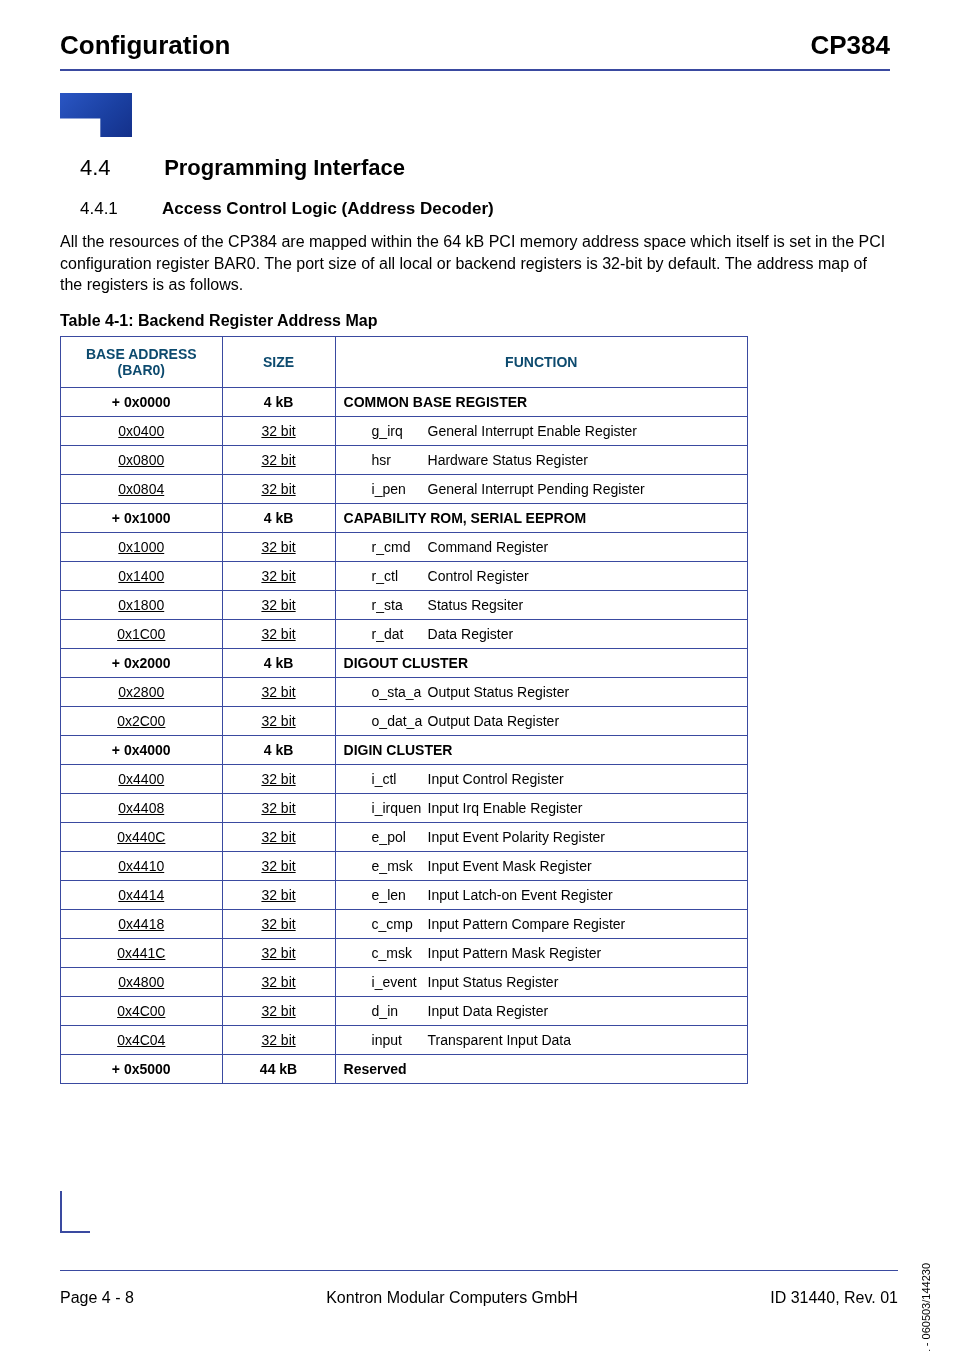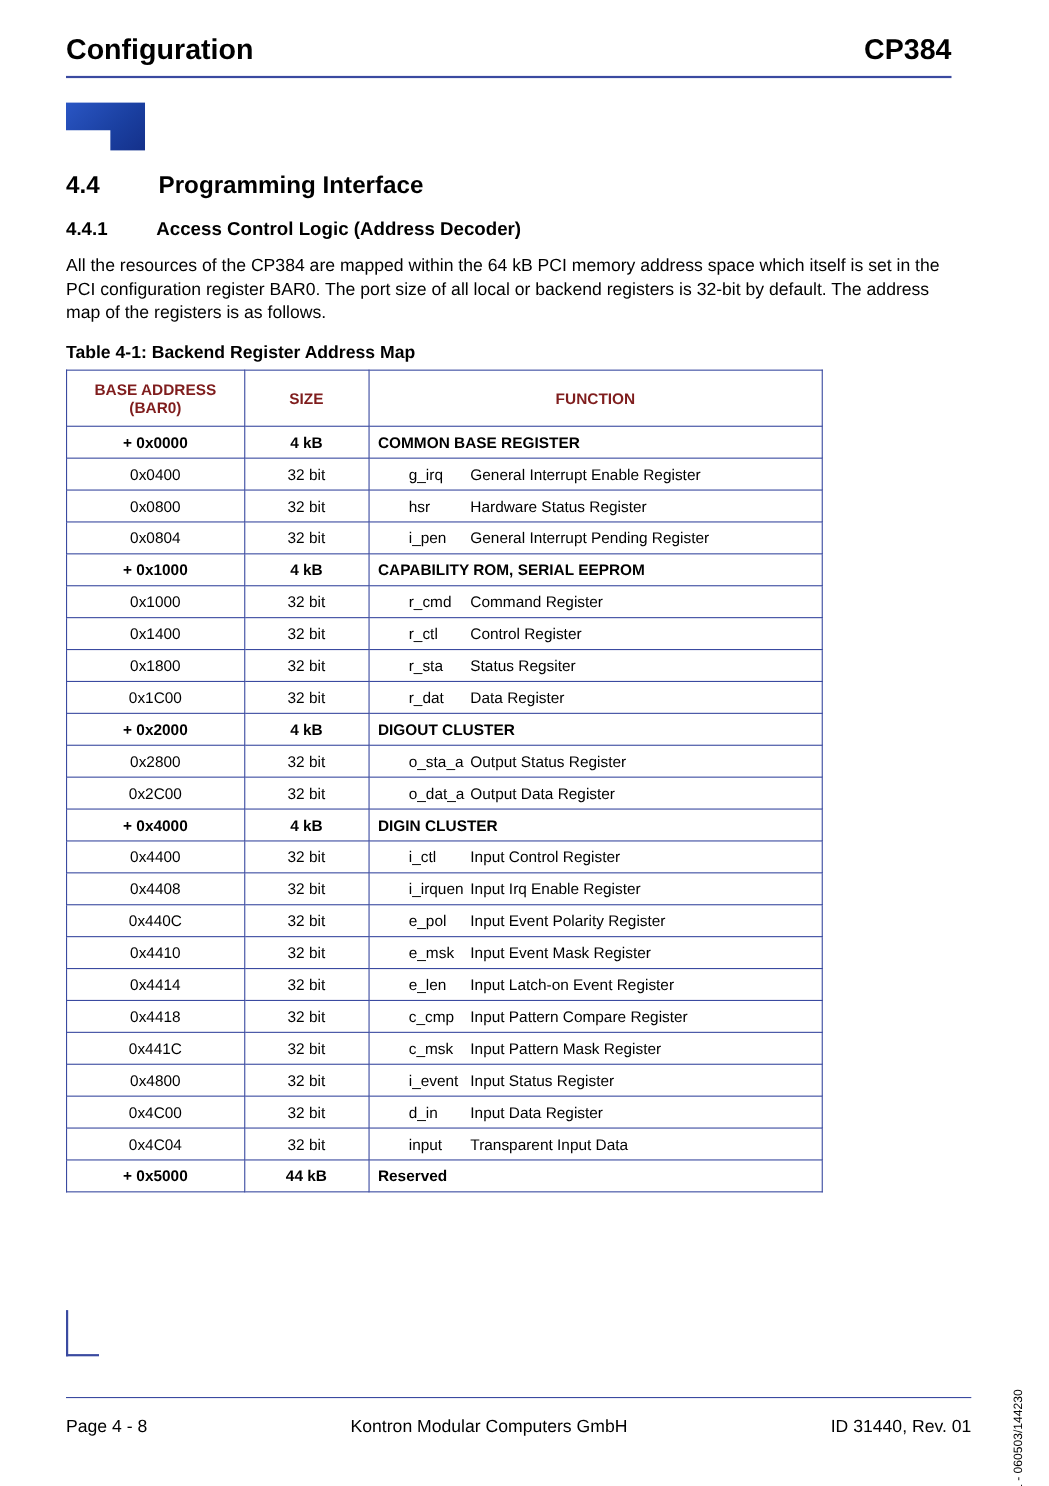--- a/index.html
+++ b/index.html
@@ -6,21 +6,21 @@
     font-family: Arial, Helvetica, sans-serif;
     margin: 0;
     background: #fff;
     color: #000;
   }
   .page {
     width: 954px;
     height: 1351px;
     position: relative;
     box-sizing: border-box;
-    padding: 30px 89px 0 60px;
+    padding: 30px 64px 0 60px;
   }
   .header-row {
     display: flex;
     justify-content: space-between;
     align-items: baseline;
     font-size: 26px;
     font-weight: bold;
   }
   .hr-main {
     border: none;
@@ -34,21 +34,22 @@
   .logo-block {
     width: 72px;
     height: 44px;
     background: linear-gradient(135deg, #2a56c4 0%, #1a3fa0 60%, #14308a 100%);
     position: relative;
     clip-path: polygon(0 0, 100% 0, 100% 100%, 56% 100%, 56% 58%, 0 58%);
   }
   .sec-num {
     display: inline-block;
     min-width: 78px;
-    font-weight: bold;
+    font-weight: normal;
+    margin-left: 20px;
   }
   h2.section {
     font-size: 22px;
     margin: 0 0 18px 0;
   }
   h3.subsection {
     font-size: 17px;
     margin: 0 0 12px 0;
   }
   p.body {
@@ -64,42 +65,42 @@
   table.reg {
     border-collapse: collapse;
     width: 688px;
   }
   table.reg th, table.reg td {
     border: 1px solid #3a4aa0;
     font-size: 14px;
     padding: 6px 8px;
   }
   table.reg th {
-    color: #7f1d1d;
+    color: #0c4a6e;
     font-weight: bold;
     text-align: center;
     height: 38px;
   }
   table.reg .col-addr { width: 155px; text-align: center; }
   table.reg .col-size { width: 105px; text-align: center; }
   table.reg .col-fn { width: 428px; }
   .section-row td {
     font-weight: bold;
   }
   .section-row .col-addr,
   .section-row .col-size { text-align: center; }
   .reg-row .col-addr,
-  .reg-row .col-size { text-align: center; font-weight: normal; }
+  .reg-row .col-size { text-align: center; font-weight: normal; text-decoration: underline; }
   .fn-cell { display: flex; margin-left: 28px; }
   .fn-short { width: 56px; flex-shrink: 0; }
   .fn-desc { }
   .footer {
     position: absolute;
     left: 60px;
-    right: 71px;
+    right: 56px;
     bottom: 44px;
   }
   .footer-line {
     border-top: 1px solid #3a4aa0;
     margin-bottom: 18px;
   }
   .footer-row {
     display: flex;
     justify-content: space-between;
     font-size: 16px;

